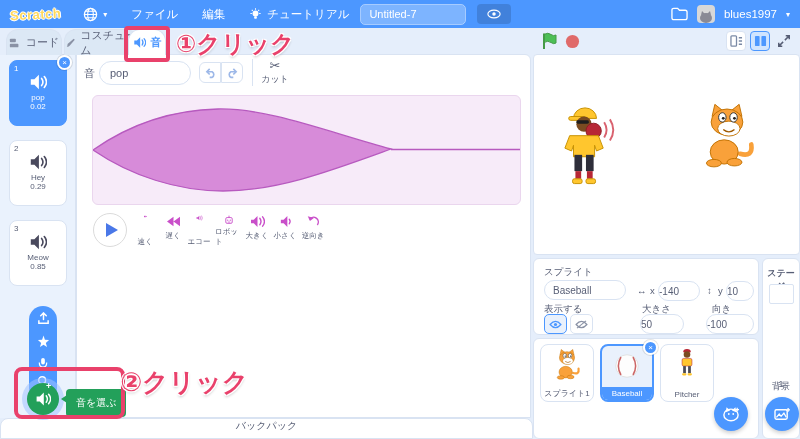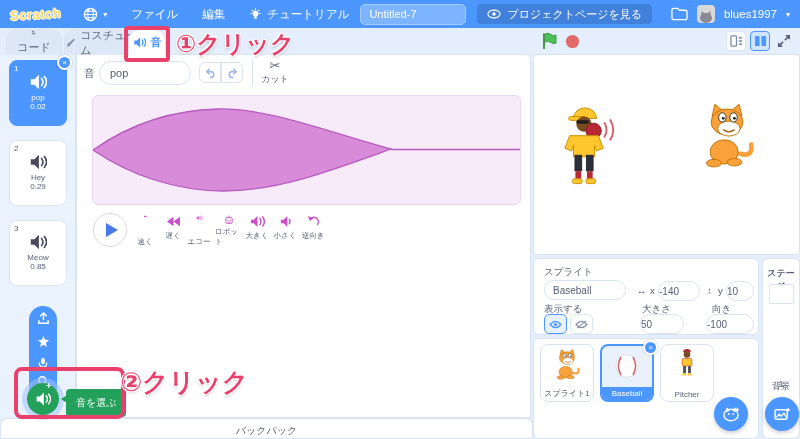--- a/index.html
+++ b/index.html
@@ -18,21 +18,21 @@
   #menu-right { margin-left:auto; display:flex; align-items:center; gap:9px; padding-right:10px; }
   .avatar { width:18px; height:18px; border-radius:4px; background:#d8d8d8; overflow:hidden; display:flex; align-items:flex-end; justify-content:center; }
 
   
   .tab { position:absolute; top:29px; height:26px; border:1px solid #d9e3f2; border-bottom:none; border-radius:12px 12px 0 0; background:#dce8f5; display:flex; align-items:center; justify-content:center; gap:5px; font-size:11px; color:#575e75; cursor:pointer; z-index:4; }
   .tab.active { background:#fff; color:#4c97ff; font-weight:bold; z-index:6; }
 
   
   #sound-col { position:absolute; left:0; top:55px; width:76px; height:363px; background:#eaf2fd; border-right:1px solid #d9e3f2; }
   #editor-panel { position:absolute; left:76px; top:54px; width:455px; height:364px; background:#fff; border:1px solid #d9e3f2; border-radius:0 6px 0 0; }
-  #backpack-bar { position:absolute; left:0; top:418px; width:533px; height:21px; background:#fff; border:1px solid #d9e3f2; border-radius:8px 8px 0 0; display:flex; align-items:flex-end; justify-content:center; font-size:10px; color:#575e75; }
+  #backpack-bar { position:absolute; left:0; top:418px; width:533px; height:21px; background:#fff; border:1px solid #d9e3f2; border-radius:8px 8px 0 0; display:flex; align-items:flex-start; justify-content:center; font-size:10px; color:#575e75; }
 
   
   .sound-card { position:absolute; left:9px; width:58px; height:66px; background:#fff; border:1px solid #d9e3f2; border-radius:8px; font-size:8px; color:#575e75; text-align:center; cursor:pointer; }
   .sound-card.selected { background:#4c97ff; color:#fff; border-color:#4c97ff; }
   .sound-num { position:absolute; left:4px; top:3px; font-size:8px; }
   .sound-icon { margin:12px auto 2px auto; }
   .sound-name { margin-top:2px; }
   .del-badge { position:absolute; right:-6px; top:-6px; width:15px; height:15px; border-radius:50%; background:#4c97ff; border:2px solid #fff; color:#fff; font-size:8px; line-height:11px; text-align:center; box-shadow:0 0 0 1px rgba(0,0,0,.1); cursor:pointer; }
 
   
@@ -160,38 +160,37 @@
         <path d="M7,0.3 v1.6 M1.5,6 h1.6 M10.9,6 h1.6 M3,2 l1.1,1.1 M11,2 l-1.1,1.1" stroke="#fff" stroke-width="1.1"></path>
       </svg>
     <span>チュートリアル</span>
   </div>
   <input id="project-name" value="Untitled-7" style="">
   <div id="see-project-btn">
     <svg width="14" height="10" viewBox="0 0 16 10">
         <ellipse cx="8" cy="5" rx="7" ry="4.4" fill="none" stroke="#fff" stroke-width="1.3"></ellipse>
         <circle cx="8" cy="5" r="2" fill="#fff"></circle>
       </svg>
-    <span>プロジェクトページを見る</span>
   </div>
   <div id="menu-right">
     <svg width="17" height="14" viewBox="0 0 18 14">
         <path d="M1,3 q0,-2 2,-2 h4 l2,2 h6 q2,0 2,2 v6 q0,2 -2,2 h-12 q-2,0 -2,-2 z" fill="none" stroke="#fff" stroke-width="1.4"></path>
       </svg>
     <div class="avatar">
       <svg width="14" height="12" viewBox="0 0 14 12">
           <path d="M2,4 L3,0 L6,3 z M12,4 L11,0 L8,3 z" fill="#8a8a95"></path>
           <ellipse cx="7" cy="7" rx="6" ry="5" fill="#8a8a95"></ellipse>
         </svg>
     </div>
     <span>blues1997</span>
     <span class="caret">▾</span>
   </div>
 </div>
 
-<div class="tab" style="left:6px; width:56px;flex-direction:column;">
+<div class="tab" style="left:6px; width:56px;">
   <svg width="12" height="12" viewBox="0 0 14 14">
       <rect x="1" y="2" width="7" height="4" rx="1" fill="#8a92a5"></rect>
       <rect x="1" y="8" width="10" height="4" rx="1" fill="#8a92a5"></rect>
     </svg>
   <span>コード</span>
 </div>
 <div class="tab" style="left:64px; width:74px;">
   <svg width="12" height="12" viewBox="0 0 14 14">
       <path d="M12,1 L13.5,2.5 L7,10 q-2,2.5 -4.5,2 q1.5,-1.5 1,-3.5 z" fill="#8a92a5"></path>
     </svg>

